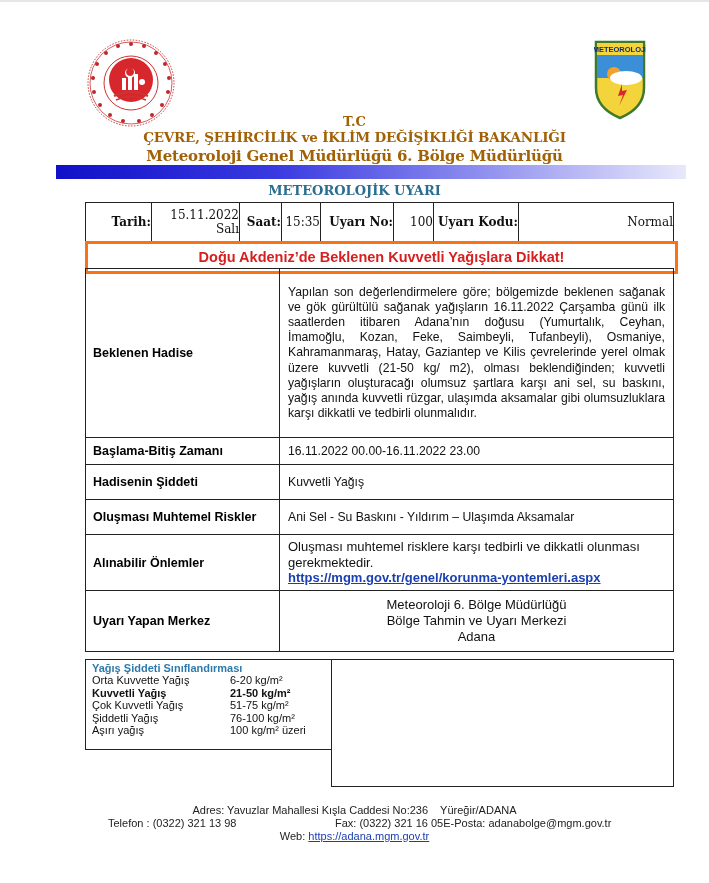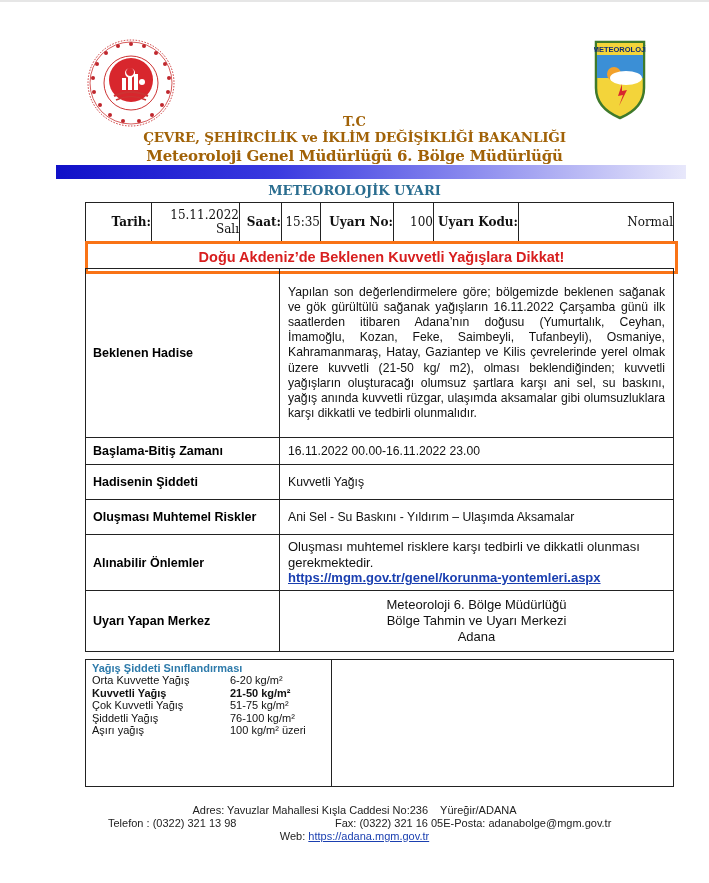--- a/index.html
+++ b/index.html
@@ -21,21 +21,21 @@
   .meta .lbl { font-weight: bold; }
   .headline { position: absolute; left: 85px; top: 241px; width: 587px; height: 27px; border: 3px solid #f97316; text-align: center; line-height: 27px; color: #d81f1f; font-weight: bold; font-size: 14.5px; }
 
   .body { left: 85px; top: 268px; width: 589px; font-size: 12.2px; }
   .body td.k { width: 186px; color: #000000; font-weight: bold; padding-left: 7px; vertical-align: middle; font-size: 12.5px; }
   .body td.v { padding: 6px 8px 6px 8px; vertical-align: middle; color: #111; }
   .just { text-align: justify; line-height: 15.2px; }
   .center { text-align: center; line-height: 16px; }
   a.link { color: #1a3fb0; font-weight: bold; text-decoration: underline; font-size: 13px; }
 
-  .class-box { position: absolute; left: 85px; top: 659px; width: 247px; height: 128px; border: 1px solid #222; font-size: 11px; line-height: 12.4px; padding: 0 0 0 6px; box-sizing: border-box; }
+  .class-box { position: absolute; left: 85px; top: 659px; width: 247px; height: 91px; border: 1px solid #222; font-size: 11px; line-height: 12.4px; padding: 0 0 0 6px; box-sizing: border-box; }
   .class-empty { position: absolute; left: 331px; top: 659px; width: 343px; height: 128px; border: 1px solid #222; box-sizing: border-box; }
   .class-title { color: #2e7bab; font-weight: bold; margin-top: 2px; }
   .crow { display: flex; }
   .crow .n { width: 138px; }
   .crow.bold { font-weight: bold; }
 
   .foot { position: absolute; left: 0; width: 709px; font-size: 11px; color: #222; }
   .f1 { top: 804px; text-align: center; }
   .f2 { top: 817px; }
   .f3 { top: 830px; text-align: center; }

